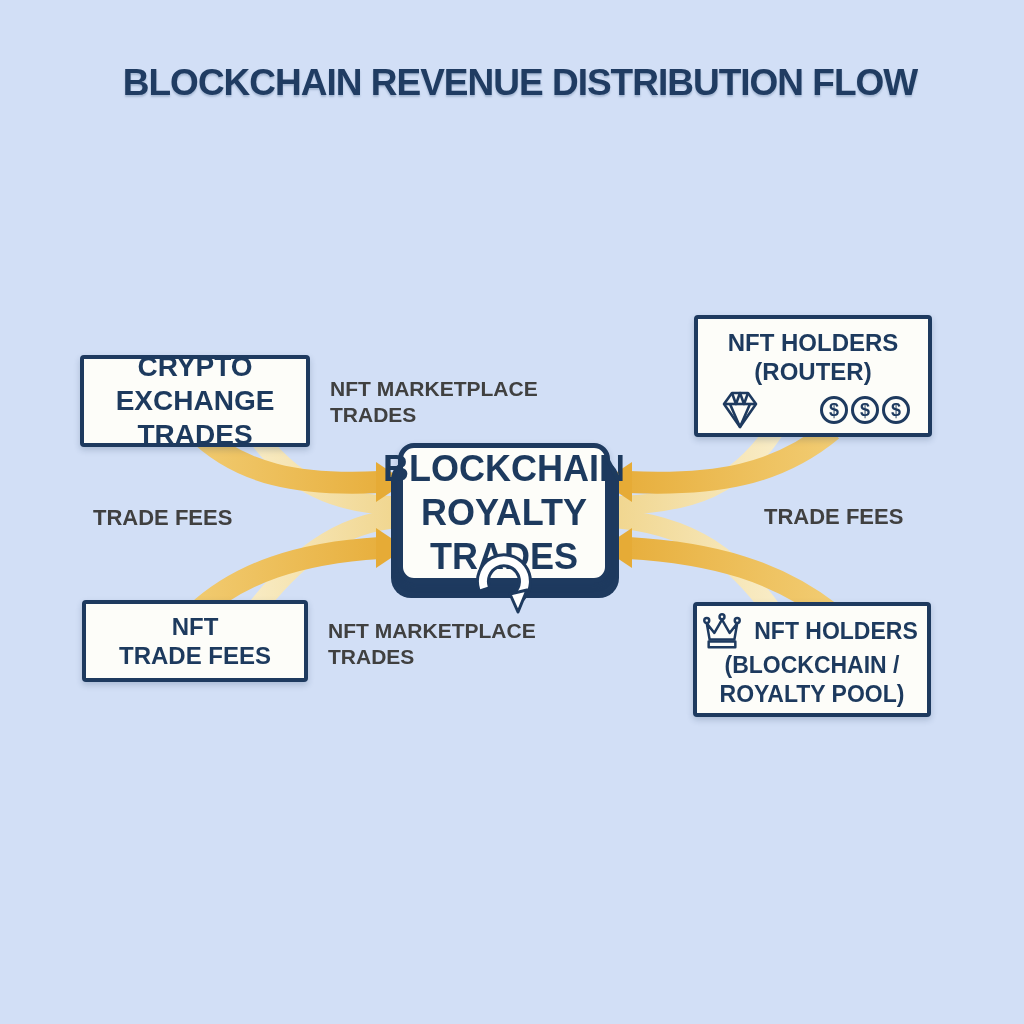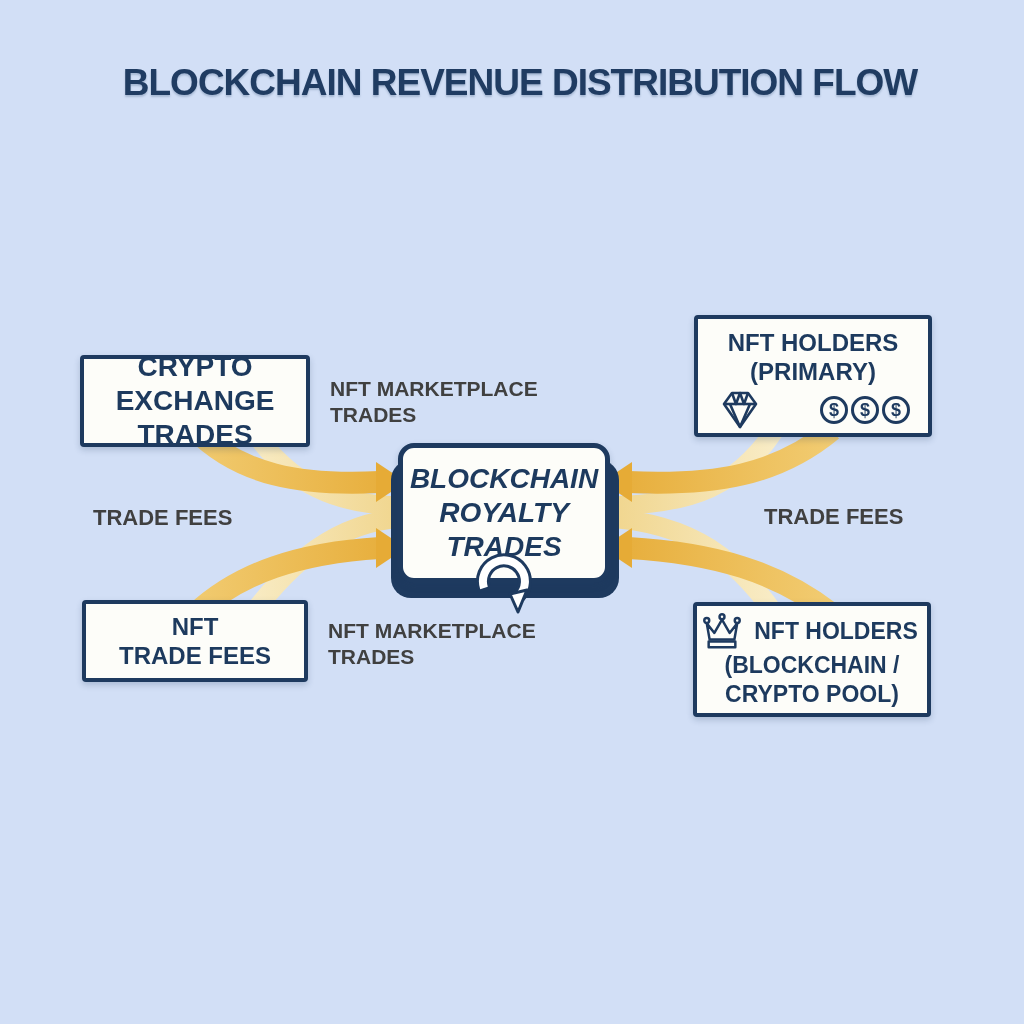--- a/index.html
+++ b/index.html
@@ -41,22 +41,22 @@
     width:28px;height:28px;border:3px solid #1e3a5f;border-radius:50%;
     background:#fdfdf9;display:flex;align-items:center;justify-content:center;
     font-size:18px;font-weight:700;color:#1e3a5f;box-sizing:border-box;
   }
   
   .pedestal{
     position:absolute;left:391px;top:460px;width:228px;height:138px;
     background:#1e3a5f;border-radius:20px;z-index:2;
   }
   .box-center{
-    left:398px;top:443px;width:212px;height:140px;font-size:28px;
-    border-width:5px;border-radius:16px;z-index:3;line-height:1.3;font-style:italic;
+    left:398px;top:443px;width:212px;height:140px;font-size:36px;
+    border-width:5px;border-radius:16px;z-index:3;line-height:1.3;
   }
   .loop{position:absolute;left:466px;top:552px;z-index:4;}
   
   .flabel{
     position:absolute;z-index:2;font-weight:700;font-size:21px;line-height:1.25;
     color:#404040;
   }
   .lbl-mk-top{left:330px;top:376px;}
   .lbl-mk-bottom{left:328px;top:618px;}
   .lbl-tf-left{left:93px;top:504px;font-size:22px;}
@@ -123,21 +123,21 @@
     <div class="ln">TRADES</div>
   </div>
   <svg class="loop" width="76" height="66" viewBox="0 0 76 66">
     <path d="M 18 36 A 21 21 0 1 1 53 44" fill="none" stroke="#1e3a5f" stroke-width="14"></path>
     <path d="M 18 36 A 21 21 0 1 1 53 44" fill="none" stroke="#ffffff" stroke-width="8"></path>
     <polygon points="44,42 61,38 52,60" fill="#ffffff" stroke="#1e3a5f" stroke-width="3" stroke-linejoin="round"></polygon>
   </svg>
 
   <div class="node box-tr">
     <div class="ln">NFT HOLDERS</div>
-    <div class="ln">(PRIMARY)</div>
+    <div class="ln">(ROUTER)</div>
     <div class="icon-row">
       <svg width="48" height="40" viewBox="0 0 48 40">
         <g fill="none" stroke="#1e3a5f" stroke-width="2.6" stroke-linejoin="round">
           <path d="M 8 14 L 16 3 H 32 L 40 14 L 24 37 Z"></path>
           <path d="M 8 14 H 40"></path>
           <path d="M 16 3 L 20 14 L 24 3 L 28 14 L 32 3"></path>
           <path d="M 14 14 L 24 37 L 34 14"></path>
         </g>
       </svg>
       <div class="coins">
@@ -155,21 +155,21 @@
           <path d="M 10 30 L 7 13 L 15 23 L 23 9 L 31 23 L 39 13 L 36 30 Z"></path>
           <rect x="9" y="32" width="28" height="6"></rect>
           <circle cx="7" cy="10" r="2.6"></circle>
           <circle cx="23" cy="6" r="2.6"></circle>
           <circle cx="39" cy="10" r="2.6"></circle>
         </g>
       </svg>
       <div class="ln">NFT HOLDERS</div>
     </div>
     <div class="ln">(BLOCKCHAIN /</div>
-    <div class="ln">CRYPTO POOL)</div>
+    <div class="ln">ROYALTY POOL)</div>
   </div>
 
   <div class="flabel lbl-mk-top">
     <div>NFT MARKETPLACE</div>
     <div>TRADES</div>
   </div>
   <div class="flabel lbl-tf-left">TRADE FEES</div>
   <div class="flabel lbl-tf-right">TRADE FEES</div>
   <div class="flabel lbl-mk-bottom">
     <div>NFT MARKETPLACE</div>

